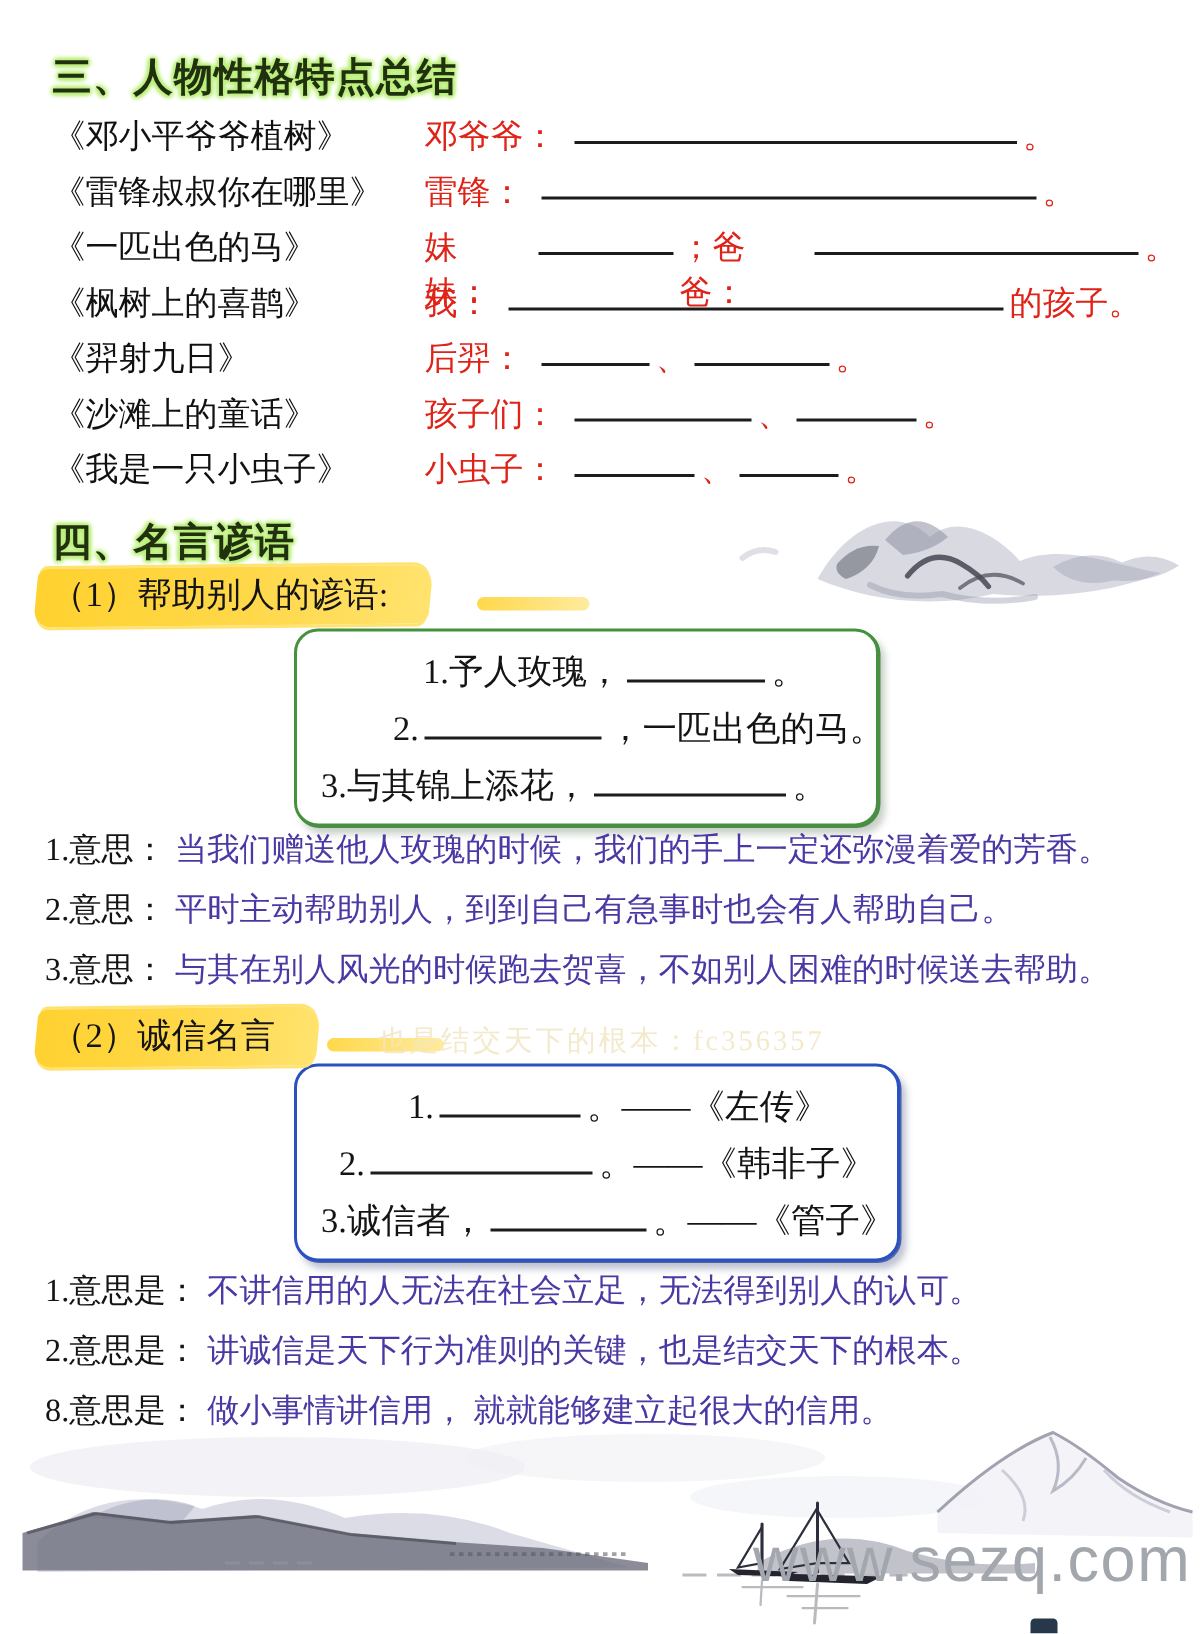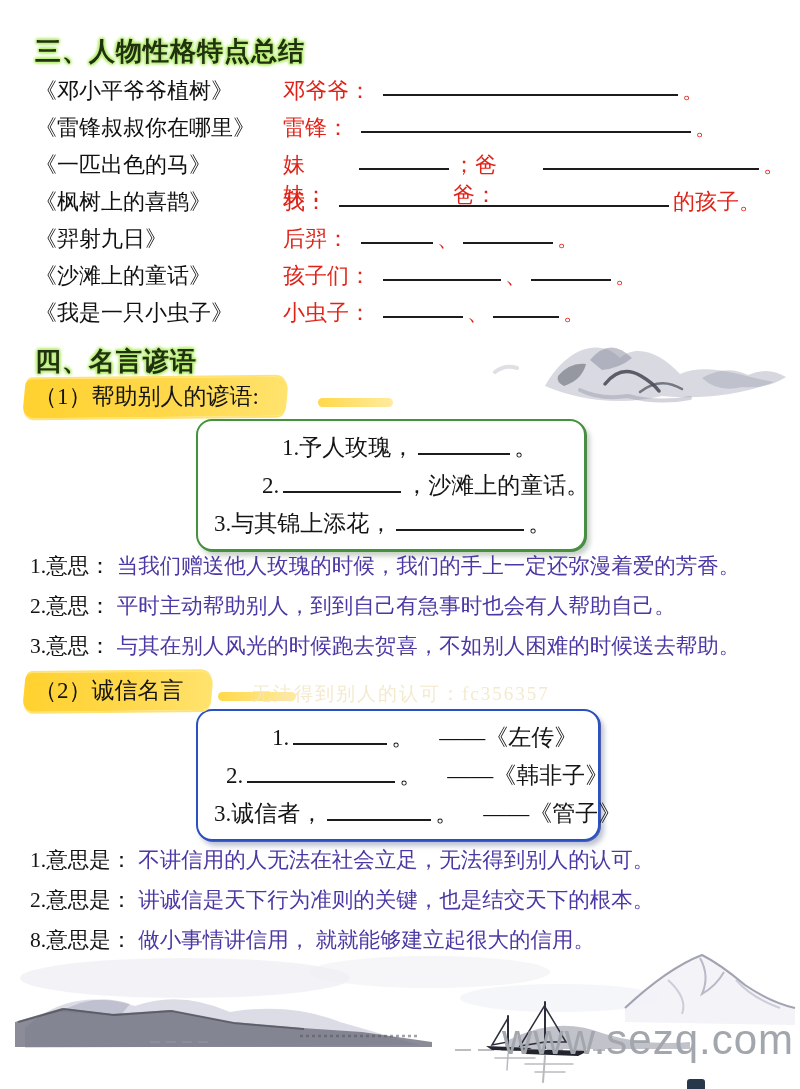--- a/index.html
+++ b/index.html
@@ -43,21 +43,21 @@
     color:#f2e6c4;opacity:.85;white-space:nowrap;}
 
   
   .qbox{position:absolute;background:#fff;border-radius:16px;
         padding:8px 12px 6px 12px;font-size:23px;color:#141414;}
   .qbox1{left:196px;top:419px;width:362px;border:2px solid #44933c;
          box-shadow:4px 5px 5px rgba(130,150,130,.45),1px 1px 0 #2f7a2e;}
   .qbox2{left:196px;top:709px;width:376px;border:2px solid #2b50c4;
          box-shadow:4px 5px 5px rgba(125,135,165,.5),1px 1px 0 #1d3da8;}
   .bline{line-height:38px;white-space:nowrap;}
-  .src{margin-left:25px;}
+  .src{margin-left:0;}
 
   
   .means{position:absolute;left:30px;width:760px;}
   .mline{font-size:21.5px;line-height:40px;white-space:nowrap;}
   .mlabel{color:#141414;margin-right:6px;}
   .purple{color:#4c38a4;}
 
   
   .ink{position:absolute;pointer-events:none;}
 
@@ -165,21 +165,21 @@
   <div class="hl-wrap" style="left:24px;top:378px;">
     <span class="hl">（1）帮助别人的谚语:</span>
   </div>
   <div class="hl-streak" style="left:318px;top:398px;width:75px;"></div>
 
   <div class="qbox qbox1">
     <div class="bline" style="padding-left:72px">
       <span>1.予人玫瑰，</span><span class="bl" style="width:92px"></span><span>。</span>
     </div>
     <div class="bline" style="padding-left:52px">
-      <span>2.</span><span class="bl" style="width:118px"></span><span>，沙滩上的童话。</span>
+      <span>2.</span><span class="bl" style="width:118px"></span><span>，一匹出色的马。</span>
     </div>
     <div class="bline" style="padding-left:4px">
       <span>3.与其锦上添花，</span><span class="bl" style="width:128px"></span><span>。</span>
     </div>
   </div>
 
   <div class="means" style="top:546px;">
     <div class="mline">
       <span class="mlabel">1.意思：</span><span class="purple">当我们赠送他人玫瑰的时候，我们的手上一定还弥漫着爱的芳香。</span>
     </div>
@@ -188,21 +188,21 @@
     </div>
     <div class="mline">
       <span class="mlabel">3.意思：</span><span class="purple">与其在别人风光的时候跑去贺喜，不如别人困难的时候送去帮助。</span>
     </div>
   </div>
 
   <div class="hl-wrap" style="left:24px;top:672px;">
     <span class="hl">（2）诚信名言</span>
   </div>
   <div class="hl-streak" style="left:218px;top:692px;width:78px;"></div>
-  <div class="inline-watermark" style="left:252px;top:681px;">无法得到别人的认可：fc356357</div>
+  <div class="inline-watermark" style="left:252px;top:681px;">也是结交天下的根本：fc356357</div>
 
   <div class="qbox qbox2">
     <div class="bline" style="padding-left:62px">
       <span>1.</span><span class="bl" style="width:94px"></span><span>。</span><span class="src">——《左传》</span>
     </div>
     <div class="bline" style="padding-left:16px">
       <span>2.</span><span class="bl" style="width:148px"></span><span>。</span><span class="src">——《韩非子》</span>
     </div>
     <div class="bline" style="padding-left:4px">
       <span>3.诚信者，</span><span class="bl" style="width:104px"></span><span>。</span><span class="src">——《管子》</span>

